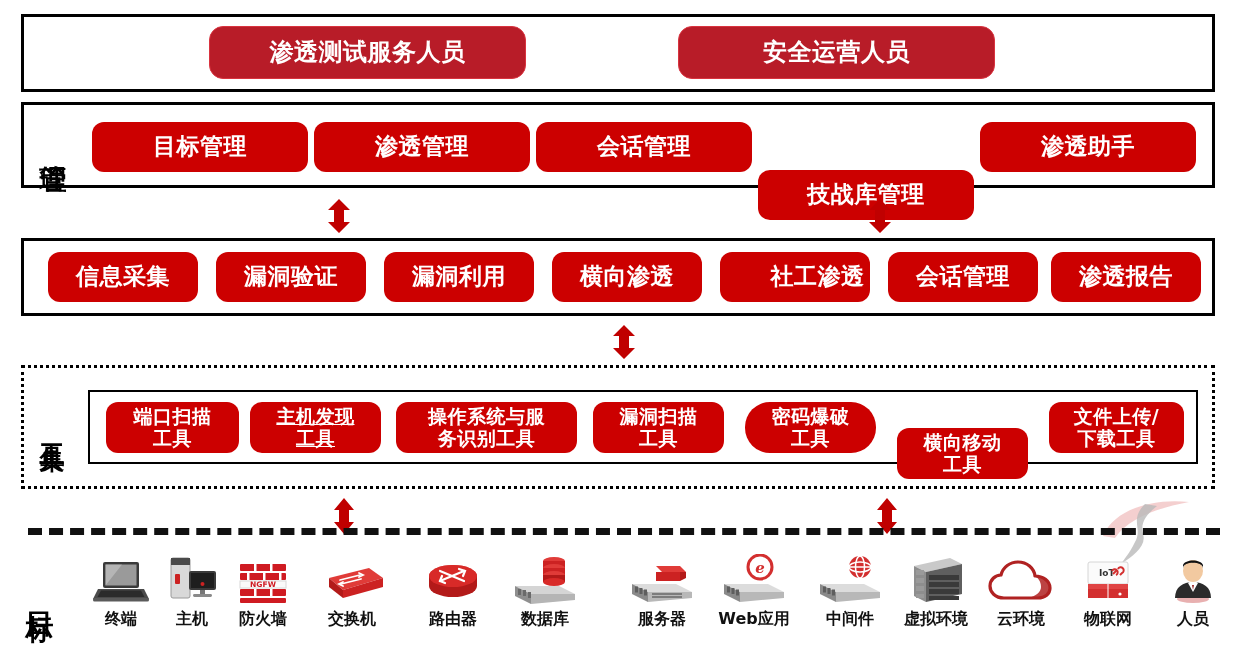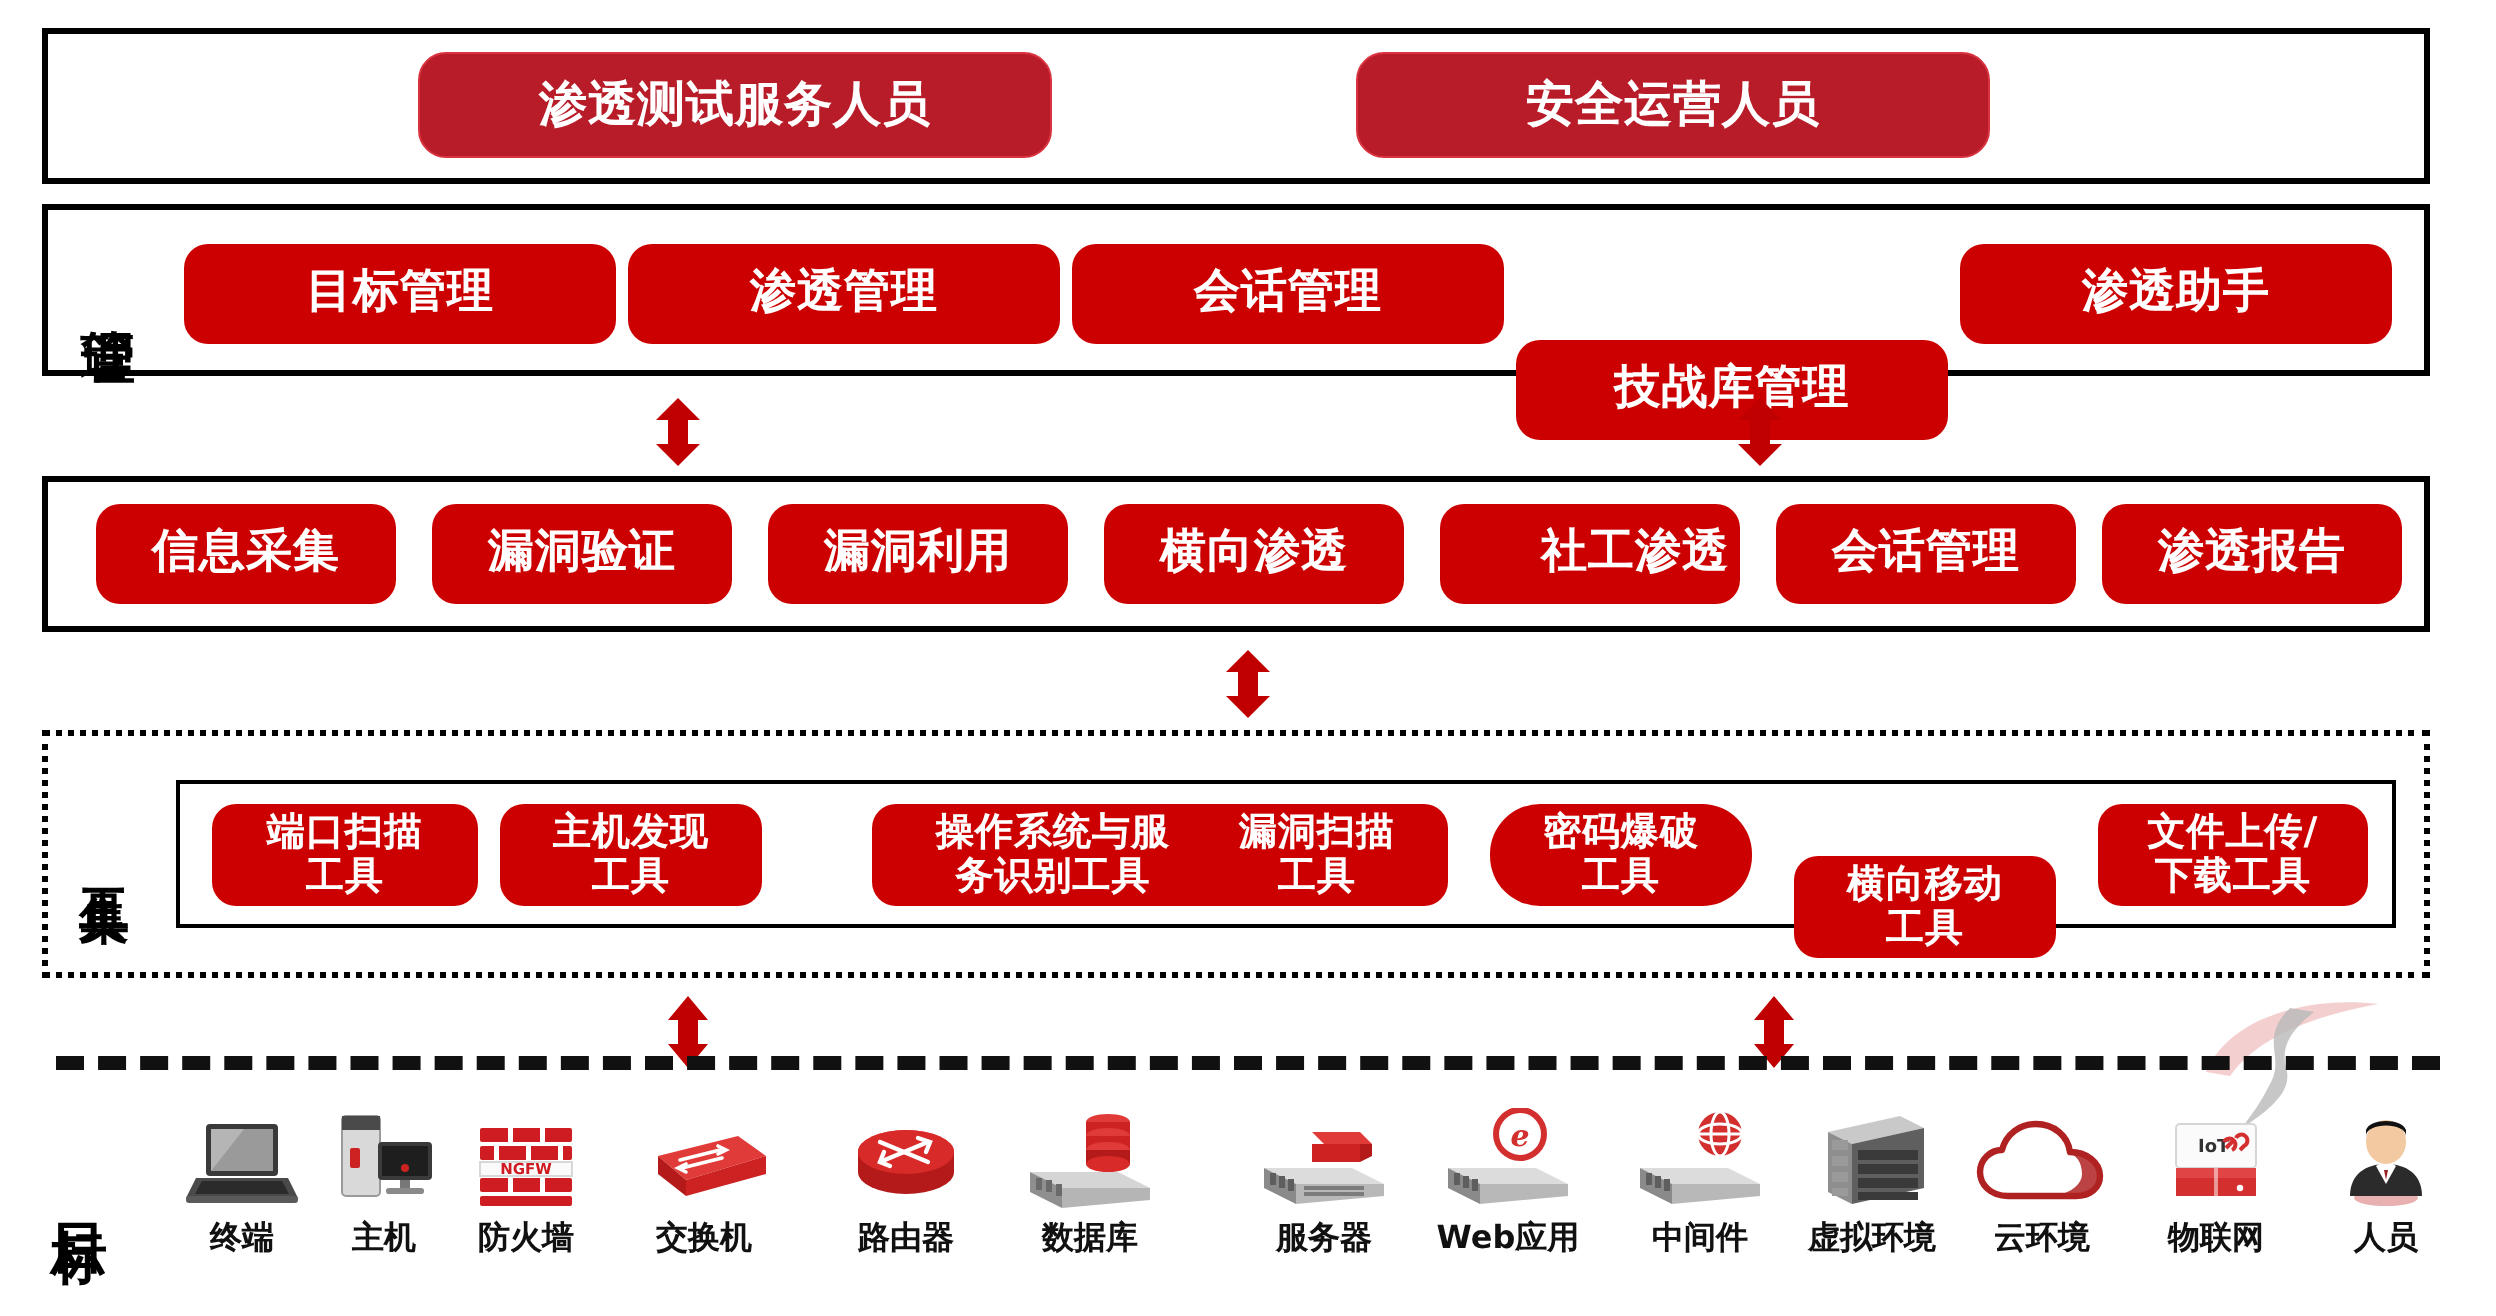--- a/index.html
+++ b/index.html
@@ -165,25 +165,25 @@
   <div class="vlabel" style="left:30px;top:375px;width:44px;height:104px;font-size:25px;">
     <span>工具集</span>
   </div>
 
   <div class="frame-thin" style="left:88px;top:390px;width:1110px;height:74px;"></div>
 
   <div class="pill pill-red" style="position:absolute;left:106px;top:402px;width:133px;height:51px;font-size:19px;flex-direction:column;">
     <span>端口扫描</span>
     <span>工具</span>
   </div>
-  <div class="pill pill-red" style="position:absolute;left:250px;top:402px;width:131px;height:51px;font-size:19px;flex-direction:column;">
+  <div class="pill pill-red" style="position:absolute;left:250px;top:402px;width:131px;height:51px;font-size:19px;flex-direction:column;text-decoration:underline;">
     <span>主机发现</span>
     <span>工具</span>
   </div>
-  <div class="pill pill-red" style="position:absolute;left:396px;top:402px;width:181px;height:51px;font-size:19px;flex-direction:column;margin-left:40px;">
+  <div class="pill pill-red" style="position:absolute;left:396px;top:402px;width:181px;height:51px;font-size:19px;flex-direction:column;">
     <span>操作系统与服</span>
     <span>务识别工具</span>
   </div>
   <div class="pill pill-red" style="position:absolute;left:593px;top:402px;width:131px;height:51px;font-size:19px;flex-direction:column;">
     <span>漏洞扫描</span>
     <span>工具</span>
   </div>
   <div class="pill pill-red" style="position:absolute;left:745px;top:402px;width:131px;height:51px;font-size:19px;flex-direction:column;border-radius:25px;">
     <span>密码爆破</span>
     <span>工具</span>

